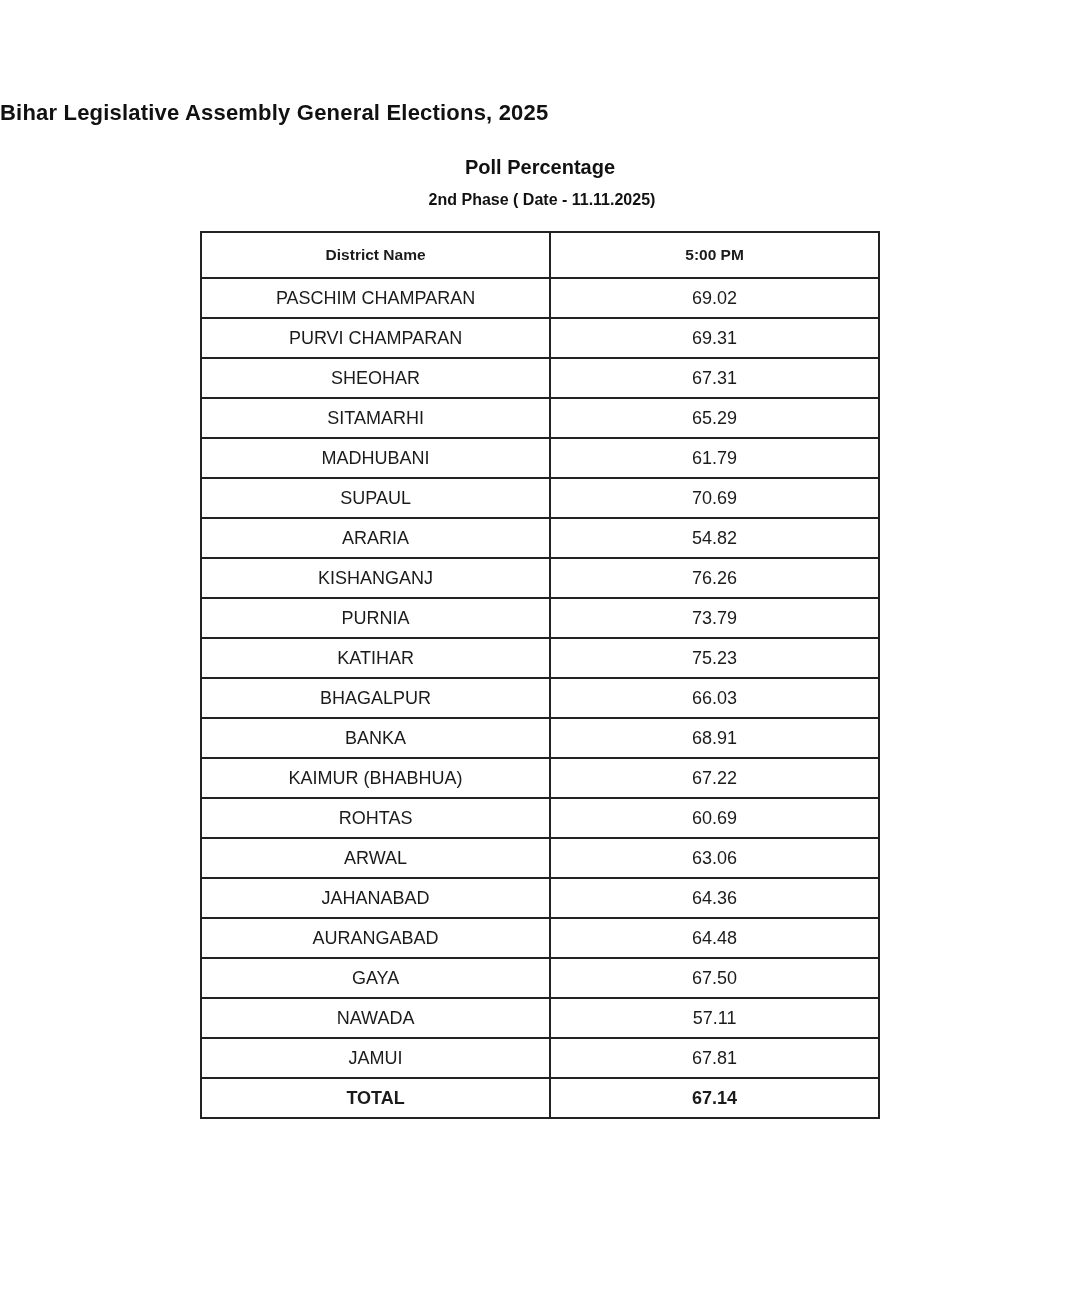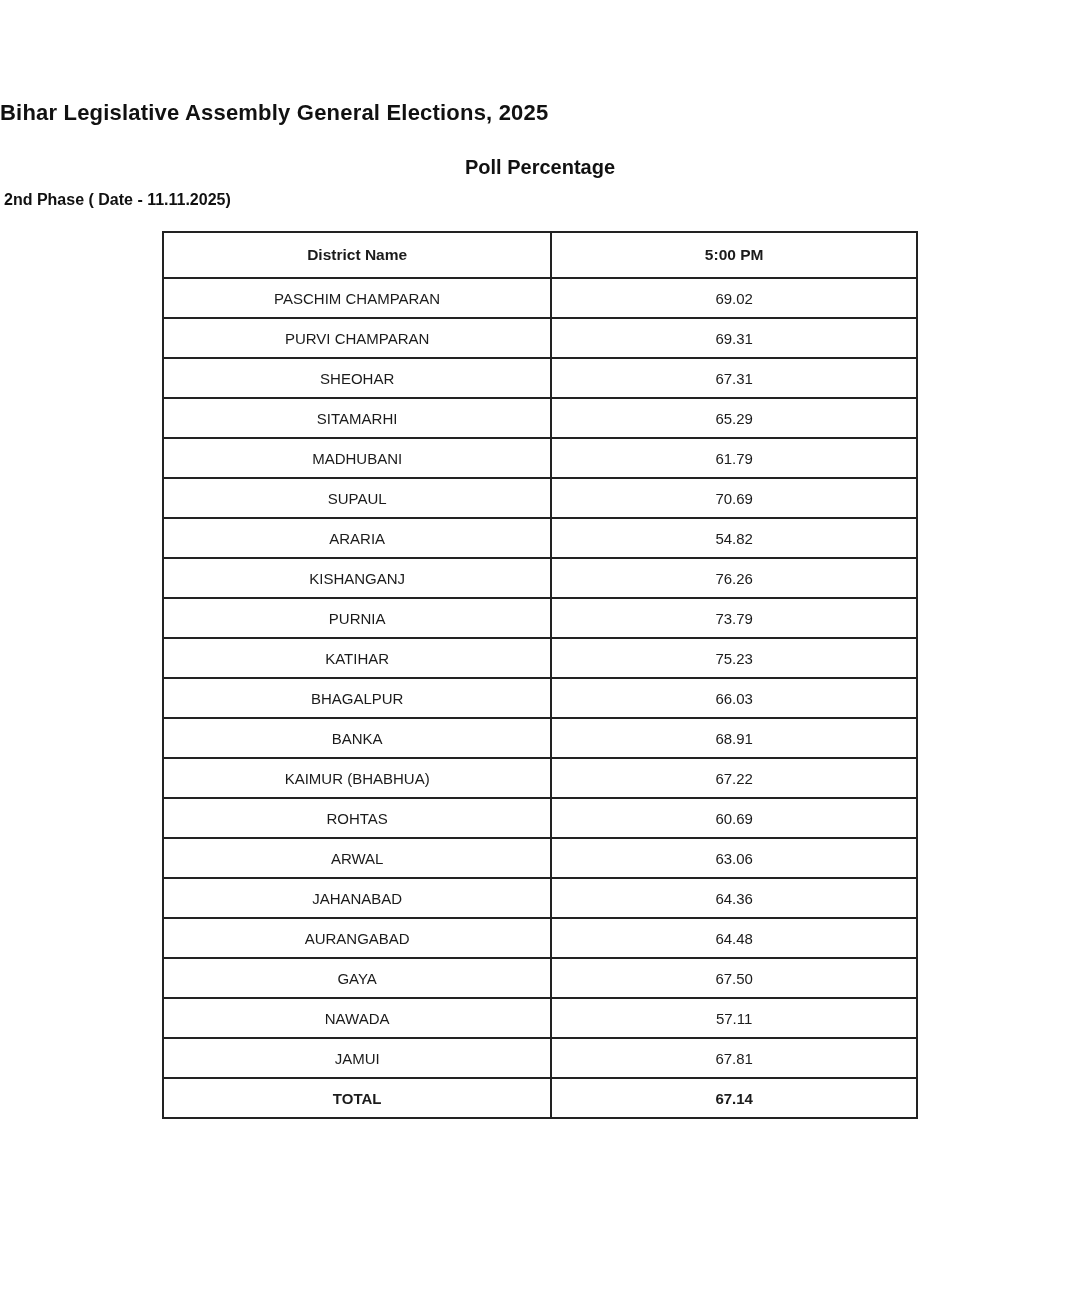--- a/index.html
+++ b/index.html
@@ -27,37 +27,38 @@
     color: #111111;
   }
   .subtitle {
     text-align: center;
     font-size: 20px;
     font-weight: bold;
     margin: 0 0 12px 0;
     color: #111111;
   }
   .phase {
+    text-align: center;
     font-size: 16px;
     font-weight: bold;
     margin: 0 0 22px 4px;
     color: #111111;
   }
   table.poll-table {
-    width: 756px;
+    width: 680px;
     margin: 0 auto;
     border-collapse: collapse;
     table-layout: fixed;
   }
   .poll-table th,
   .poll-table td {
     border: 2px solid #222222;
     text-align: center;
     vertical-align: middle;
-    font-size: 15px;
+    font-size: 18px;
     color: #1b1b1b;
   }
   .poll-table th {
     height: 42px;
     font-weight: bold;
     font-size: 15.5px;
   }
   .poll-table td {
     height: 36px;
     font-weight: normal;

